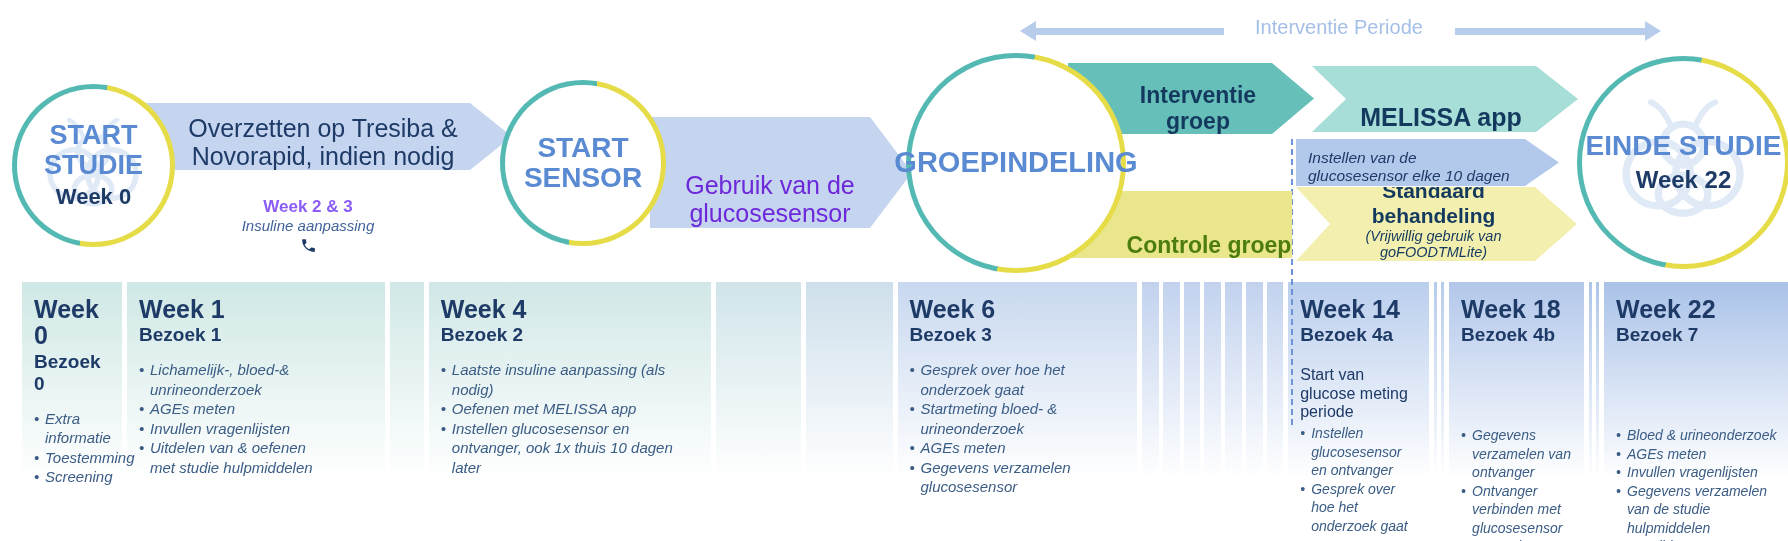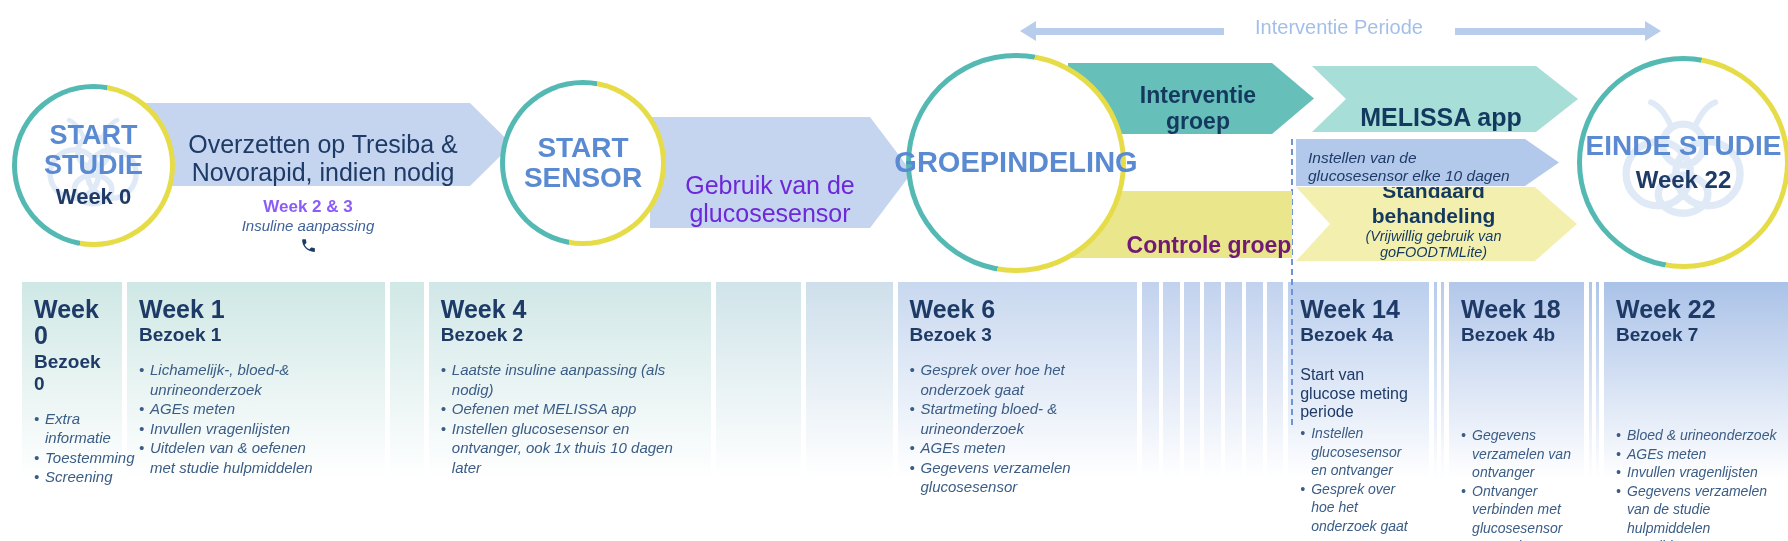--- a/index.html
+++ b/index.html
@@ -13,38 +13,38 @@
   .iv-head.right{border-top:10px solid transparent;border-bottom:10px solid transparent;border-left:16px solid #b8cdec;}
   .iv-label{position:absolute;left:1228px;top:16px;width:222px;text-align:center;
             font-size:20px;color:#a3bfe8;z-index:3;}
 
   
   .flow-arrow{position:absolute;display:flex;flex-direction:column;justify-content:flex-end;z-index:3;}
   .tip{clip-path:polygon(0 0,calc(100% - 42px) 0,100% 50%,calc(100% - 42px) 100%,0 100%);}
   .tip-sm{clip-path:polygon(0 0,calc(100% - 34px) 0,100% 50%,calc(100% - 34px) 100%,0 100%);}
   .notch-tip{clip-path:polygon(0 0,calc(100% - 42px) 0,100% 50%,calc(100% - 42px) 100%,0 100%,34px 50%);}
 
-  .arrow1{left:120px;top:103px;width:392px;height:83px;background:#c5d5f0;
+  .arrow1{left:120px;top:103px;width:392px;height:67px;background:#c5d5f0;
           padding-left:62px;padding-right:48px;box-sizing:border-box;text-align:center;
           font-size:25px;line-height:1.12;color:#1e3a66;}
   .arrow2{left:650px;top:117px;width:262px;height:111px;background:#c5d5f0;
           padding-left:24px;padding-right:46px;box-sizing:border-box;text-align:center;
           font-size:25px;line-height:1.15;color:#6d28d9;}
   .arrow-iv{left:1068px;top:63px;width:246px;height:71px;background:#66bfb8;
             padding-left:58px;padding-right:44px;box-sizing:border-box;text-align:center;
             font-size:23px;font-weight:bold;line-height:1.1;color:#14395f;}
   .arrow-melissa{left:1312px;top:66px;width:266px;height:66px;background:#a7ded7;
             padding-left:40px;padding-right:48px;box-sizing:border-box;text-align:center;
             font-size:25px;font-weight:bold;color:#14395f;}
   .arrow-instellen{left:1296px;top:139px;width:263px;height:47px;background:#b3c9ec;
             padding-left:12px;padding-right:40px;box-sizing:border-box;text-align:left;
             font-size:15.5px;font-style:italic;line-height:1.2;color:#1e3a66;}
   .band-controle{left:1068px;top:191px;width:224px;height:67px;background:#e9e68c;
             padding-left:58px;box-sizing:border-box;text-align:center;
-            font-size:23px;font-weight:bold;line-height:1.1;color:#701a75;}
+            font-size:23px;font-weight:bold;line-height:1.1;color:#4d7c0f;}
   .arrow-standaard{left:1296px;top:187px;width:281px;height:74px;background:#f3f0af;
             padding-left:40px;padding-right:46px;box-sizing:border-box;text-align:center;
             line-height:1.15;color:#14395f;}
   .arrow-standaard .t1{font-size:21px;font-weight:bold;}
   .arrow-standaard .t2{font-size:14.5px;font-style:italic;}
 
   
   .circle{position:absolute;border-radius:50%;z-index:4;
           background:conic-gradient(from 10deg,#e5dc48 0 180deg,#53b9b2 180deg 360deg);}
   .circle .inner{position:absolute;inset:5px;border-radius:50%;background:#fff;

